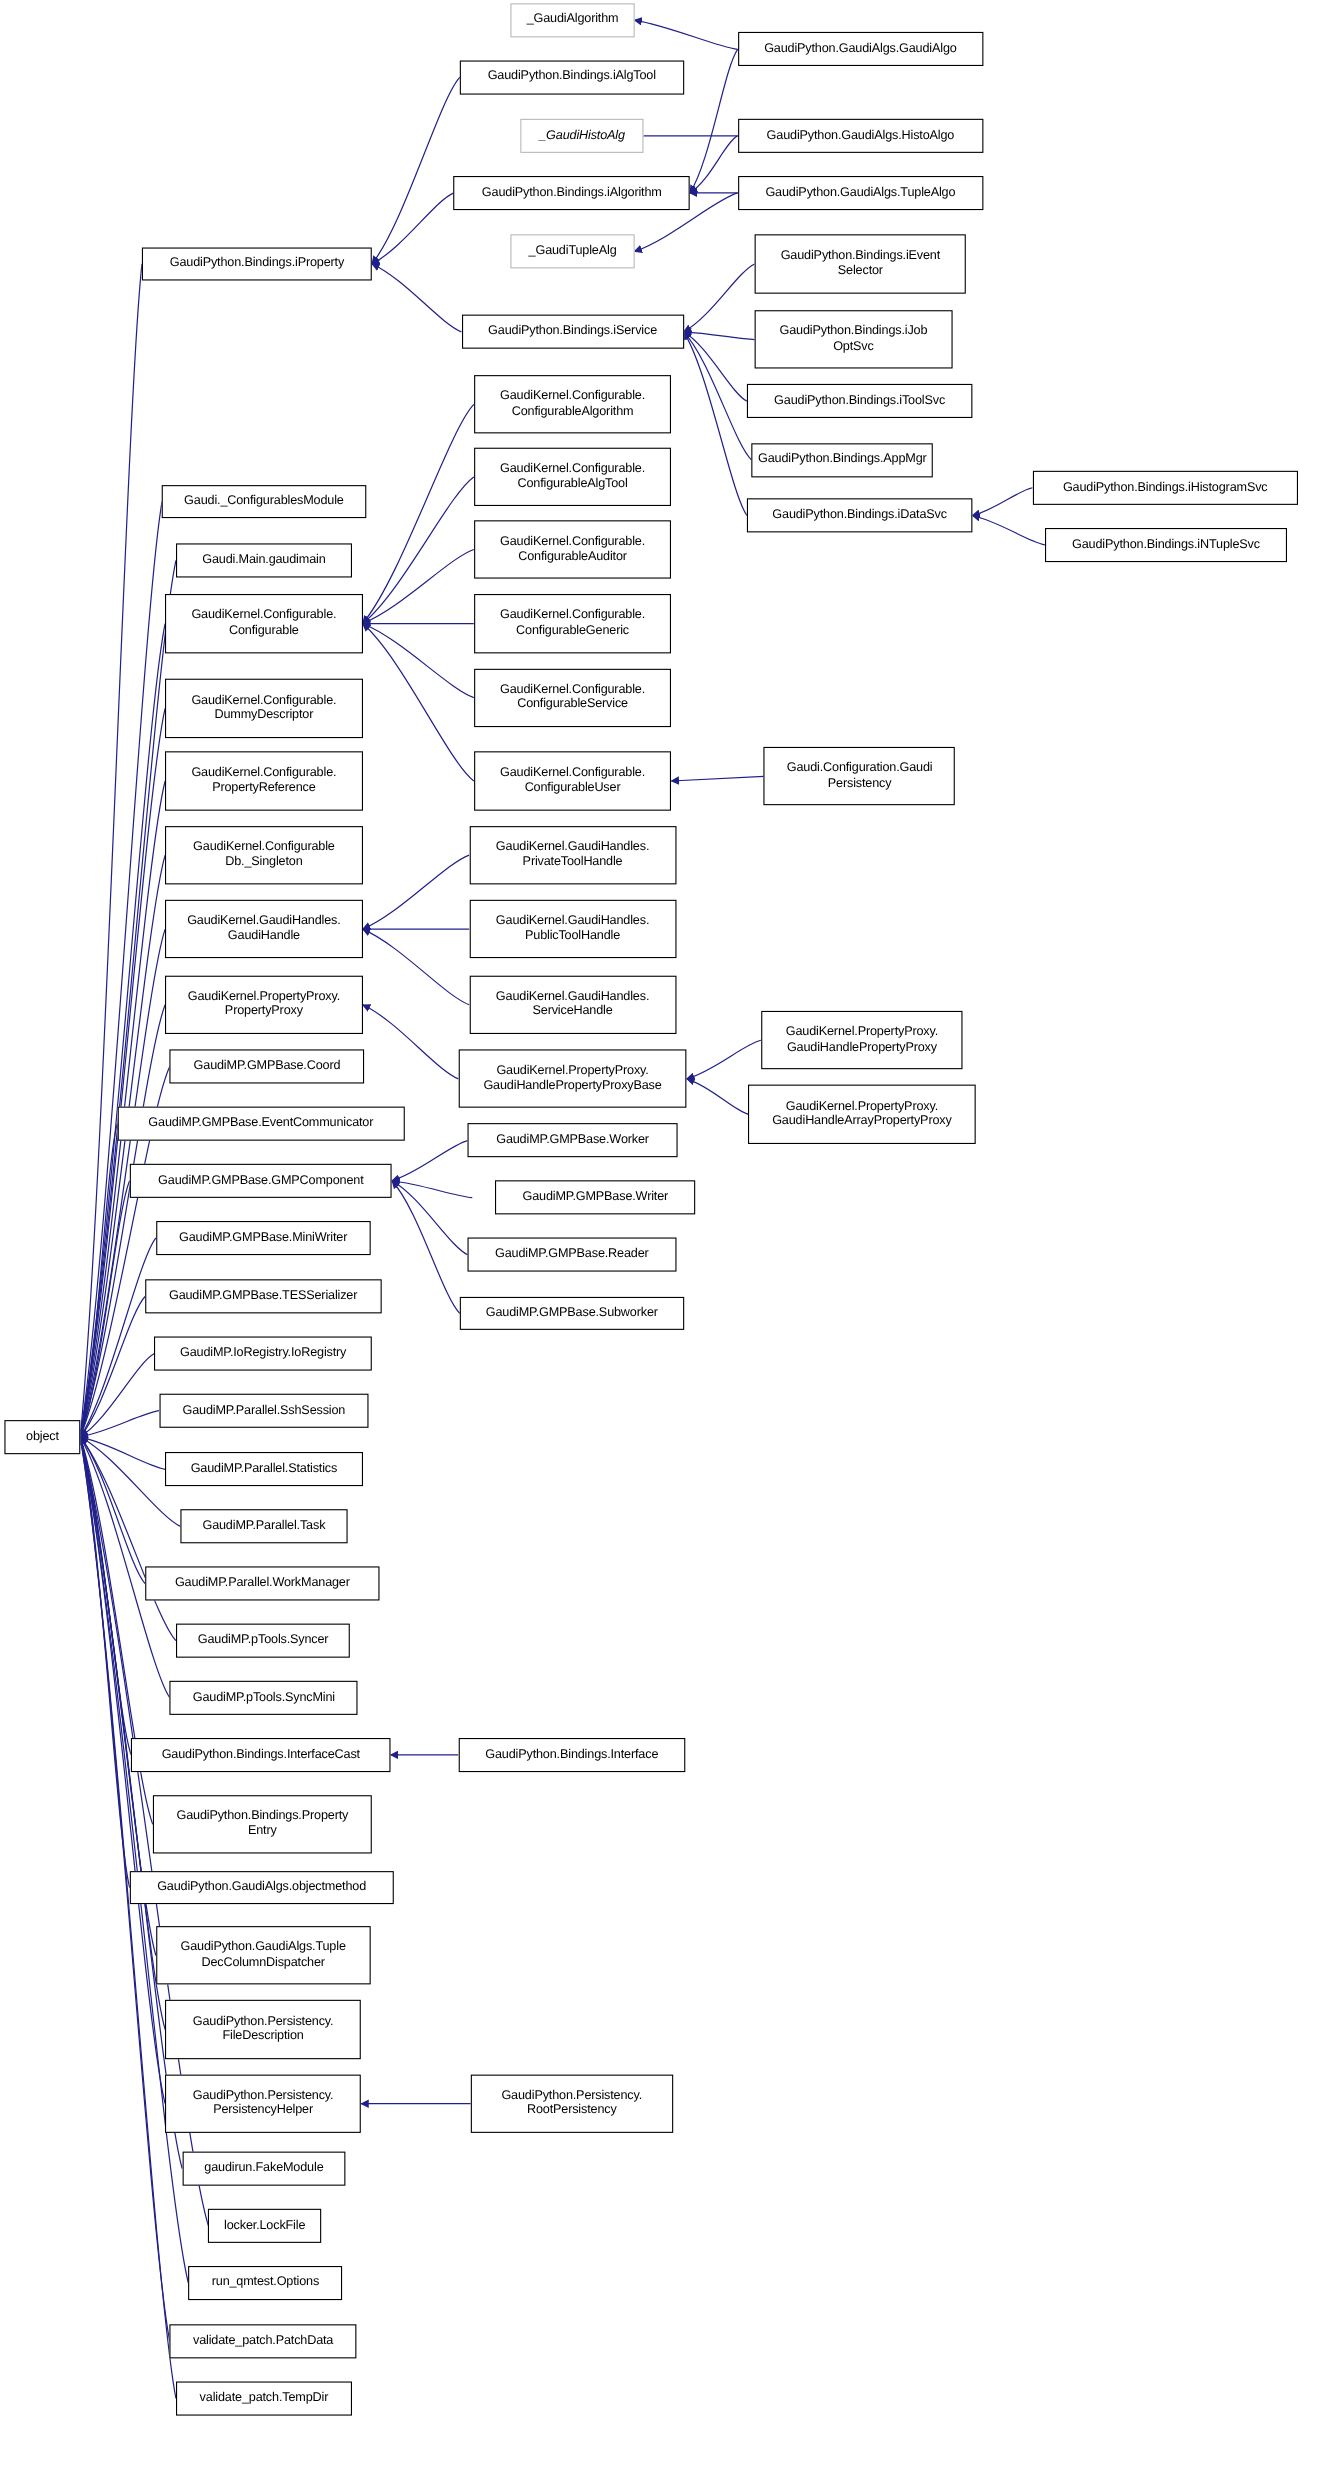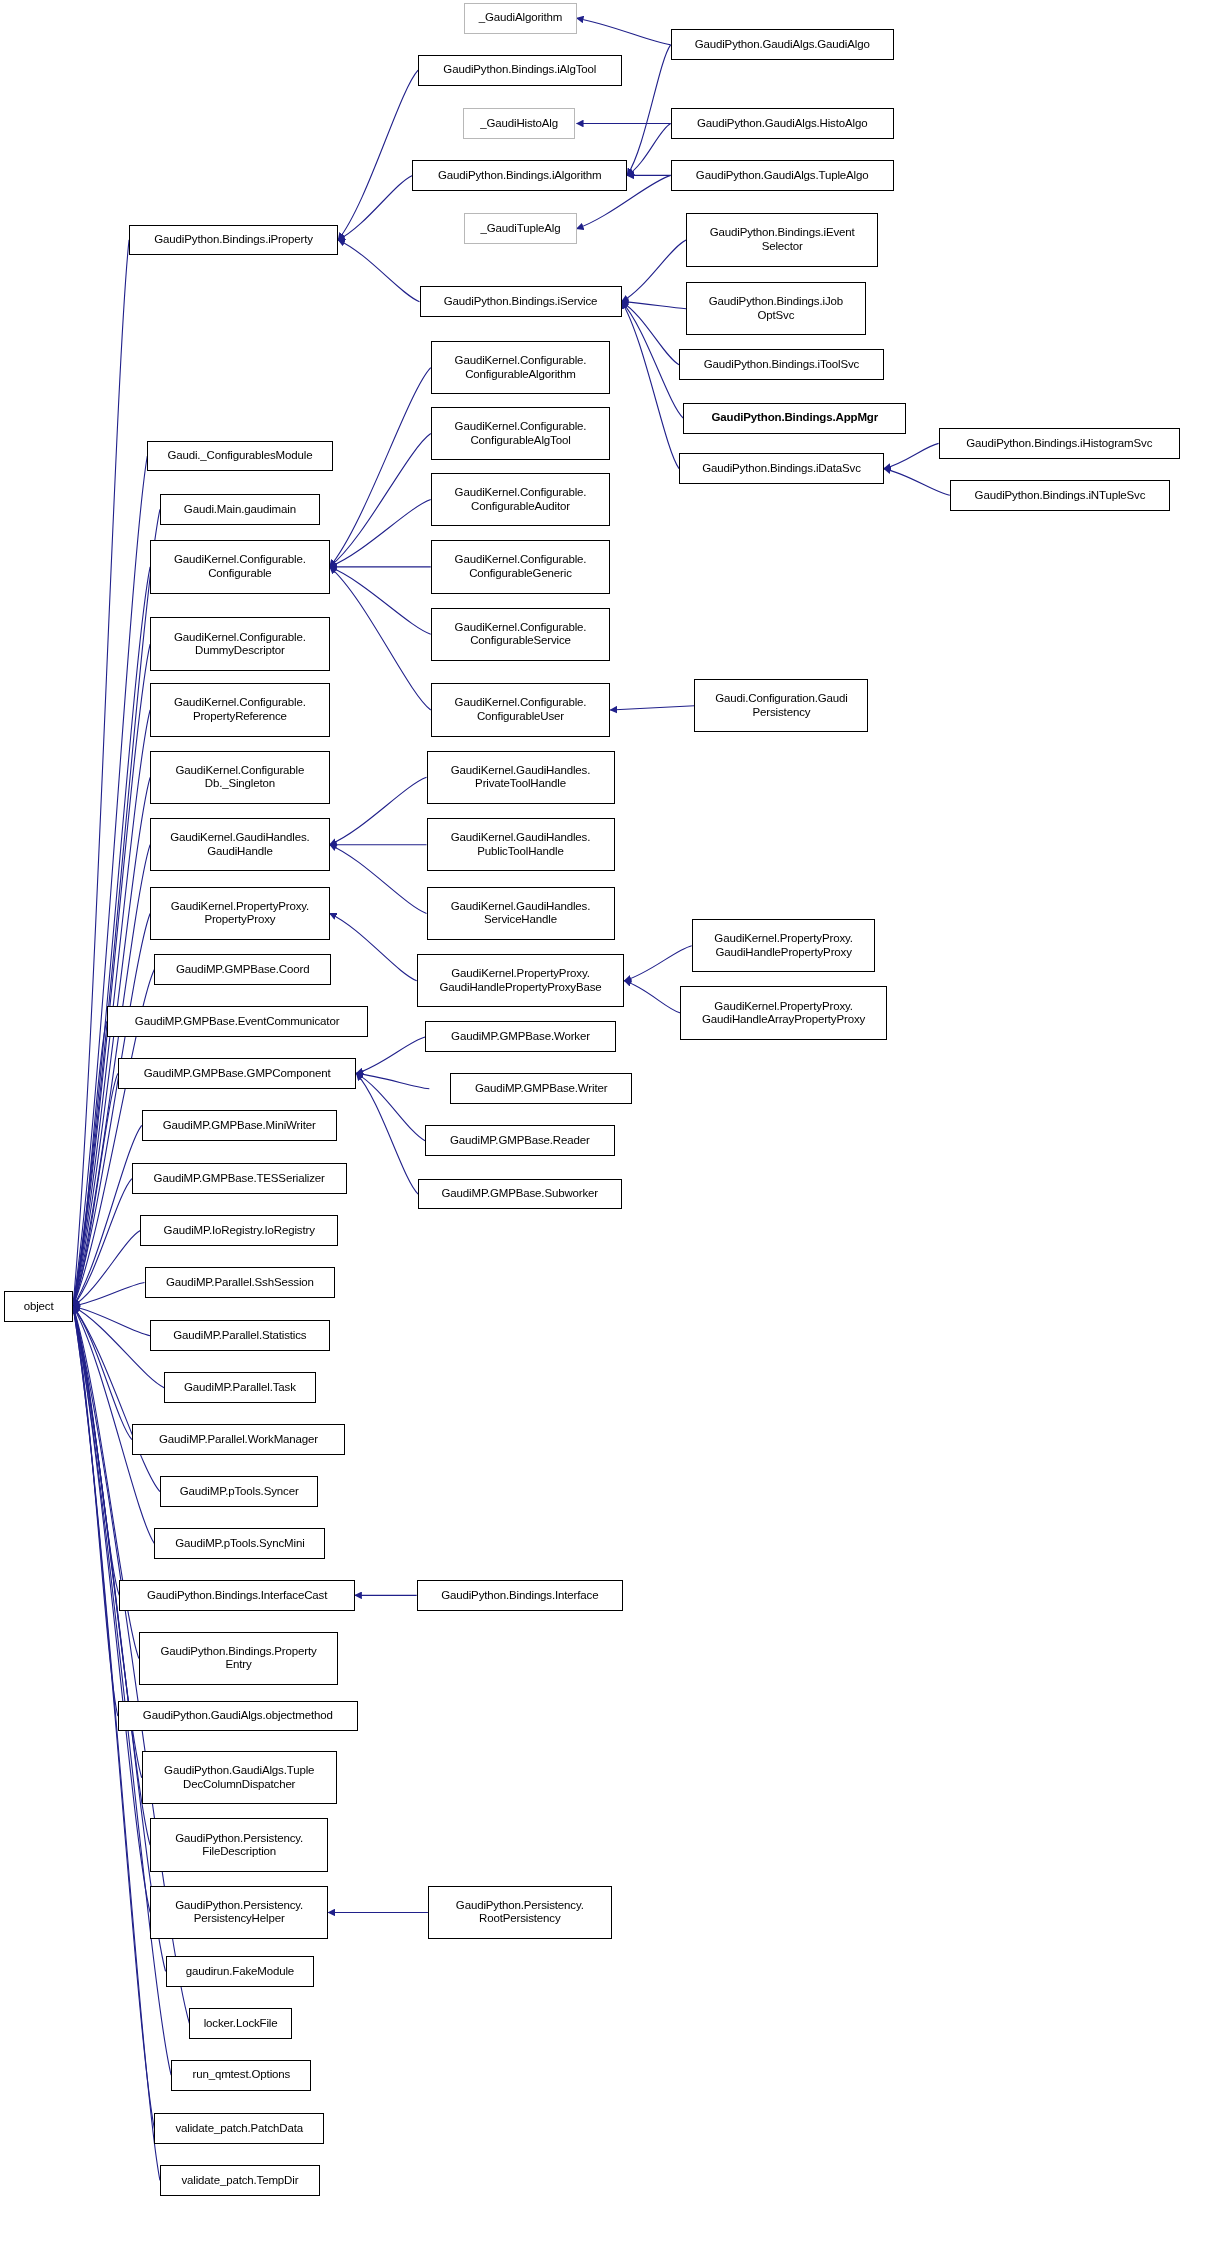--- a/index.html
+++ b/index.html
@@ -105,37 +105,37 @@
       <path d="M 150.12311265969802 1912.459375 C 131.7686411149826 1839.7213749999999, 101.79976771196284 1439.662375, 72.95702671312428 1306.309375" fill="none" stroke="#20208a" stroke-width="1.1" marker-end="url(#arrow)"></path>
       <path d="M 165.55632984901277 1971.390625 C 144.23096399535424 1891.580875, 106.46831591173054 1452.62725, 72.95702671312428 1306.309375" fill="none" stroke="#20208a" stroke-width="1.1" marker-end="url(#arrow)"></path>
       <path d="M 189.40766550522648 2023.30625 C 163.4909175377468 1937.2666250000002, 113.68334494773521 1464.0486875000001, 72.95702671312428 1306.309375" fill="none" stroke="#20208a" stroke-width="1.1" marker-end="url(#arrow)"></path>
       <path d="M 171.1684088269454 2075.2218749999997 C 148.76271777003484 1982.9523749999998, 108.16596980255517 1475.470125, 72.95702671312428 1306.309375" fill="none" stroke="#20208a" stroke-width="1.1" marker-end="url(#arrow)"></path>
       <path d="M 154.33217189314752 2128.5406249999996 C 135.16745644599305 2029.8728749999998, 103.07300813008132 1487.2002499999999, 72.95702671312428 1306.309375" fill="none" stroke="#20208a" stroke-width="1.1" marker-end="url(#arrow)"></path>
       <path d="M 159.94425087108013 2180.4562499999997 C 139.69921022067362 2075.5586249999997, 104.77066202090593 1498.6216875, 72.95702671312428 1306.309375" fill="none" stroke="#20208a" stroke-width="1.1" marker-end="url(#arrow)"></path>
     </svg>
 <div class="node grey" style="left: 464.4px; top: 2.80625px; width: 112.242px; height: 30.8687px;">_GaudiAlgorithm</div>
     <div class="node" style="left: 670.643px; top: 29.4656px; width: 223.08px; height: 30.8687px;">GaudiPython.GaudiAlgs.GaudiAlgo</div>
     <div class="node" style="left: 418.1px; top: 54.7219px; width: 203.438px; height: 30.8687px;">GaudiPython.Bindings.iAlgTool</div>
-    <div class="node grey" style="left: 463px; top: 108.041px; width: 112.242px; height: 30.8687px;">_GaudiHistoAlg</div>
+    <div class="node grey" style="left: 473px; top: 108.041px; width: 112.242px; height: 30.8687px; font-style: italic;">_GaudiHistoAlg</div>
     <div class="node" style="left: 670.643px; top: 108.041px; width: 223.08px; height: 30.8687px;">GaudiPython.GaudiAlgs.HistoAlgo</div>
     <div class="node" style="left: 412.488px; top: 159.956px; width: 214.662px; height: 30.8687px;">GaudiPython.Bindings.iAlgorithm</div>
     <div class="node" style="left: 670.643px; top: 159.956px; width: 223.08px; height: 30.8687px;">GaudiPython.GaudiAlgs.TupleAlgo</div>
     <div class="node grey" style="left: 464.4px; top: 213.275px; width: 112.242px; height: 30.8687px;">_GaudiTupleAlg</div>
     <div class="node" style="left: 686.077px; top: 213.275px; width: 192.214px; height: 53.3188px;">GaudiPython.Bindings.iEvent
 Selector</div>
     <div class="node" style="left: 129.078px; top: 224.5px; width: 209.05px; height: 30.8687px;">GaudiPython.Bindings.iProperty</div>
     <div class="node" style="left: 419.503px; top: 286.238px; width: 202.035px; height: 30.8687px;">GaudiPython.Bindings.iService</div>
     <div class="node" style="left: 686.077px; top: 282.028px; width: 179.587px; height: 53.3188px;">GaudiPython.Bindings.iJob
 OptSvc</div>
     <div class="node" style="left: 430.727px; top: 340.959px; width: 179.587px; height: 53.3188px;">GaudiKernel.Configurable.
 ConfigurableAlgorithm</div>
     <div class="node" style="left: 679.062px; top: 349.378px; width: 204.841px; height: 30.8687px;">GaudiPython.Bindings.iToolSvc</div>
     <div class="node" style="left: 430.727px; top: 406.906px; width: 179.587px; height: 53.3188px;">GaudiKernel.Configurable.
 ConfigurableAlgTool</div>
-    <div class="node" style="left: 683.271px; top: 402.697px; width: 223px; height: 30.8687px; font-weight: bold;">GaudiPython.Bindings.AppMgr</div>
+    <div class="node" style="left: 683.271px; top: 402.697px; width: 165px; height: 30.8687px;">GaudiPython.Bindings.AppMgr</div>
     <div class="node" style="left: 938.62px; top: 427.953px; width: 241.319px; height: 30.8687px;">GaudiPython.Bindings.iHistogramSvc</div>
     <div class="node" style="left: 679.062px; top: 453.209px; width: 204.841px; height: 30.8687px;">GaudiPython.Bindings.iDataSvc</div>
     <div class="node" style="left: 430.727px; top: 472.853px; width: 179.587px; height: 53.3188px;">GaudiKernel.Configurable.
 ConfigurableAuditor</div>
     <div class="node" style="left: 949.844px; top: 479.869px; width: 220.274px; height: 30.8687px;">GaudiPython.Bindings.iNTupleSvc</div>
     <div class="node" style="left: 147.317px; top: 440.581px; width: 185.199px; height: 30.8687px;">Gaudi._ConfigurablesModule</div>
     <div class="node" style="left: 159.944px; top: 493.9px; width: 159.944px; height: 30.8687px;">Gaudi.Main.gaudimain</div>
     <div class="node" style="left: 430.727px; top: 540.203px; width: 179.587px; height: 53.3188px;">GaudiKernel.Configurable.
 ConfigurableGeneric</div>
     <div class="node" style="left: 150.123px; top: 540.203px; width: 179.587px; height: 53.3188px;">GaudiKernel.Configurable.

